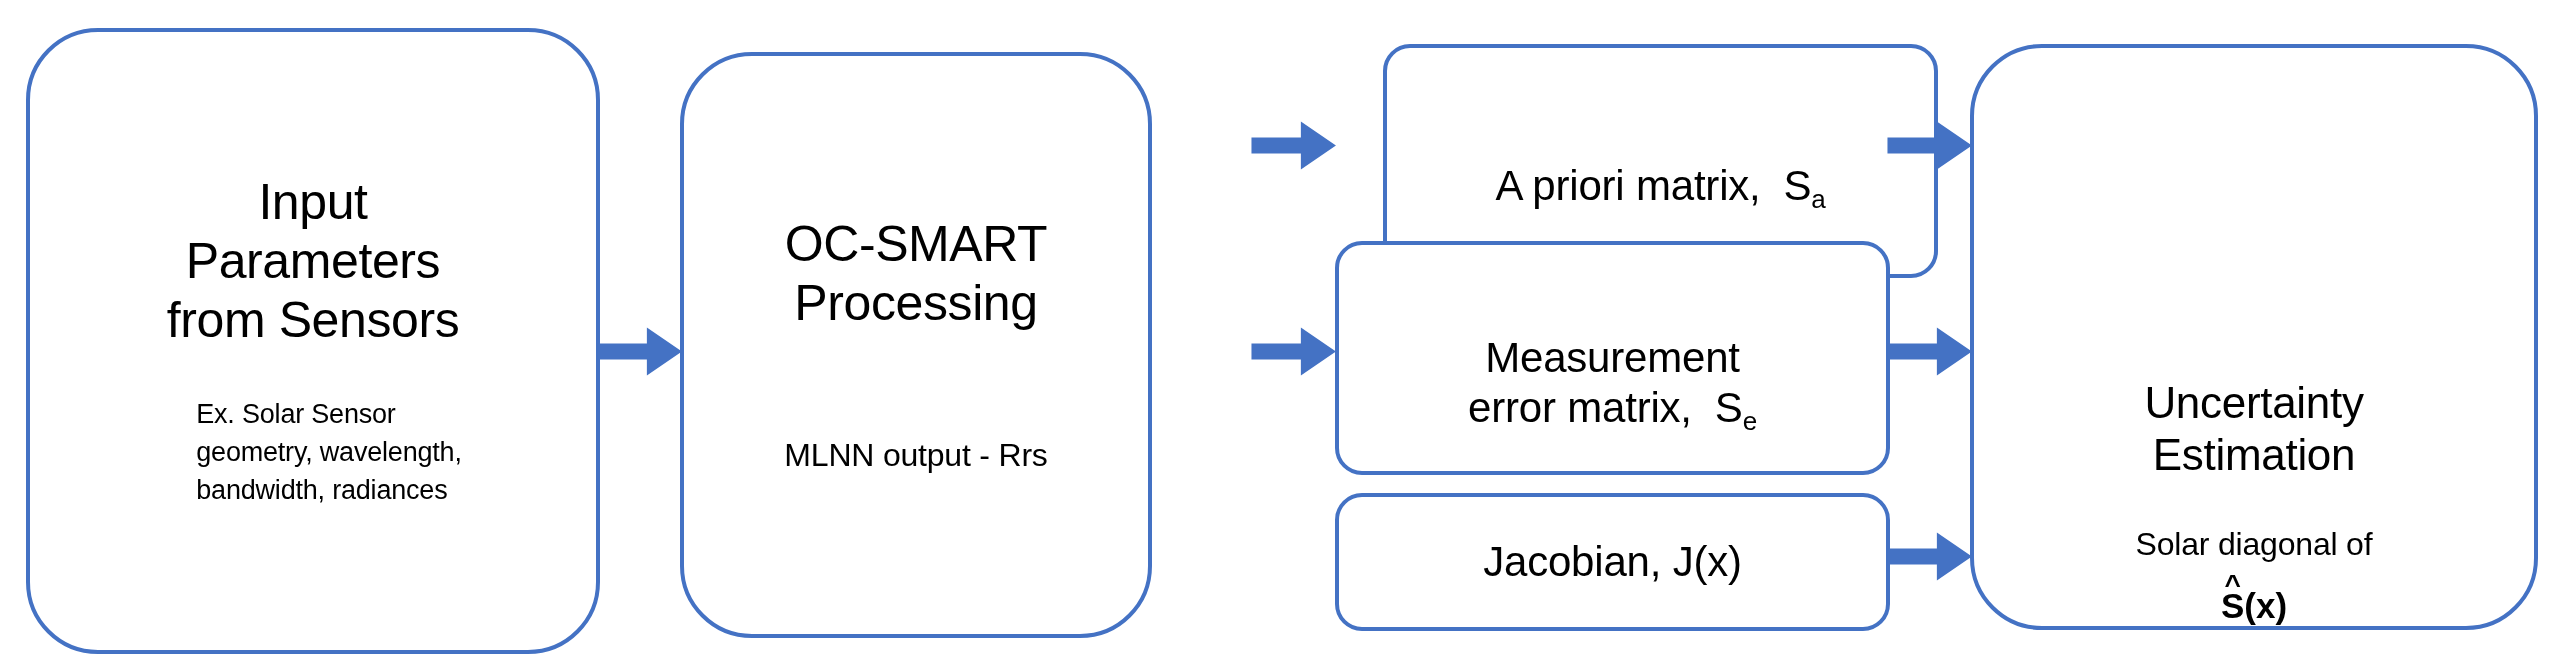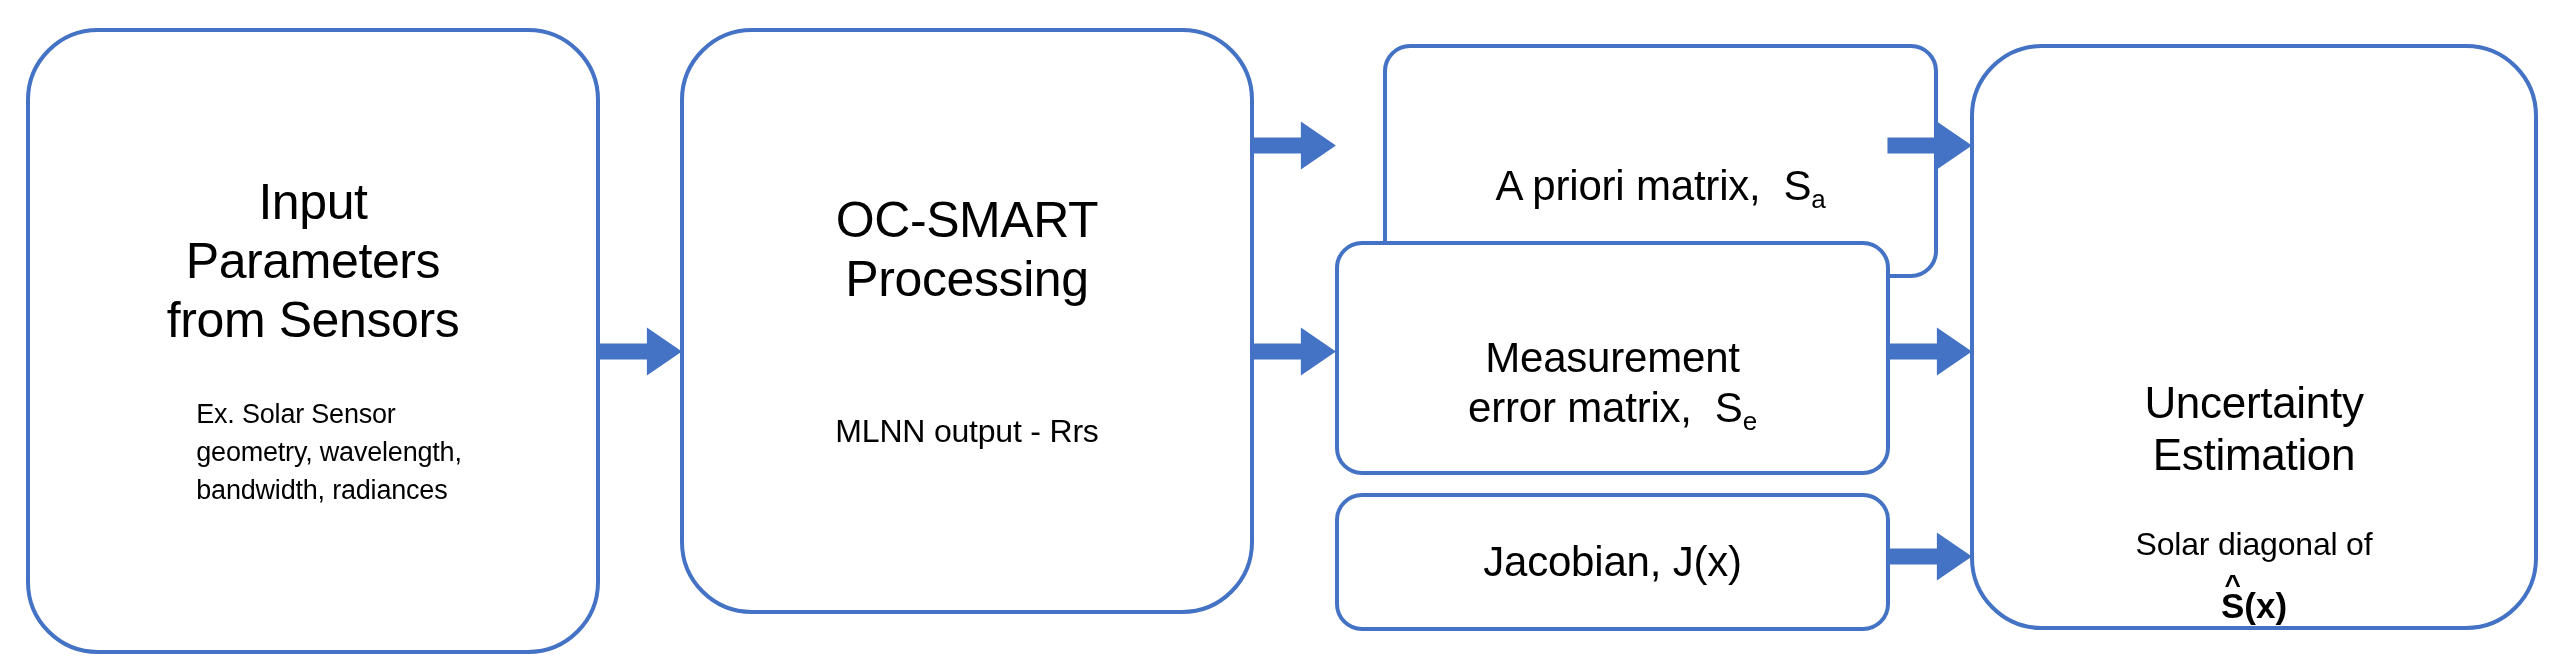--- a/index.html
+++ b/index.html
@@ -104,21 +104,21 @@
 
   
   .arrow {
     position: absolute;
     pointer-events: none;
   }
   .arrow svg { display: block; }
 
   
   #box-input        { left: 26px;   top: 28px;  width: 574px;  height: 626px; }
-  #box-processing   { left: 680px;  top: 28px;  width: 574px;  height: 586px; gap: 8px; }
+  #box-processing   { left: 680px;  top: 52px;  width: 472px;  height: 586px; gap: 8px; }
   #box-apriori      { left: 1335px; top: 44px;  width: 555px;  height: 234px; margin-left: 48px; }
   #box-measurement  { left: 1335px; top: 241px; width: 555px;  height: 234px; }
   #box-jacobian     { left: 1335px; top: 493px; width: 555px;  height: 138px; }
   #box-uncertainty  { left: 1970px; top: 44px;  width: 568px;  height: 586px; justify-content: flex-end; }
 
   #arrow-input-processing  { left: 597px;  top: 326px; }
   #arrow-processing-sa     { left: 1251px; top: 120px; }
   #arrow-processing-se     { left: 1251px; top: 326px; }
   #arrow-sa-uncertainty    { left: 1887px; top: 120px; }
   #arrow-se-uncertainty    { left: 1887px; top: 326px; }

